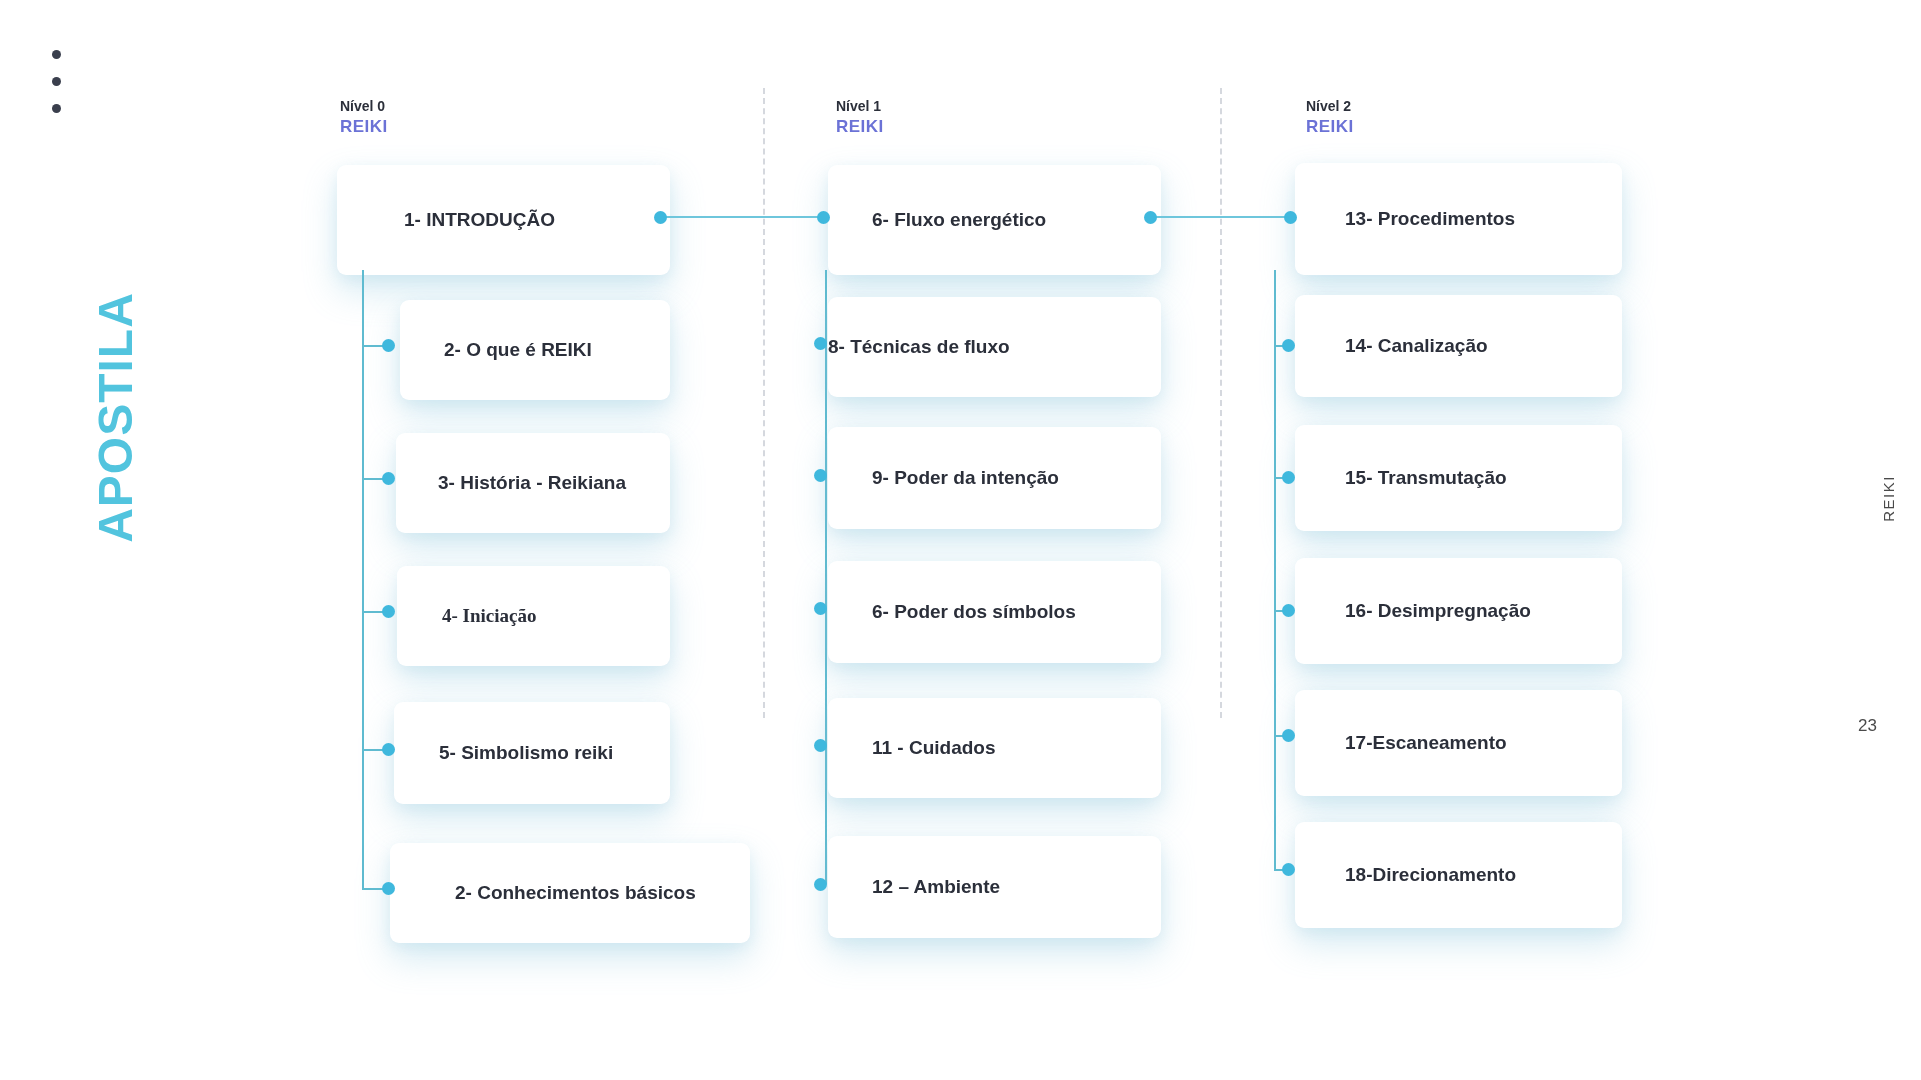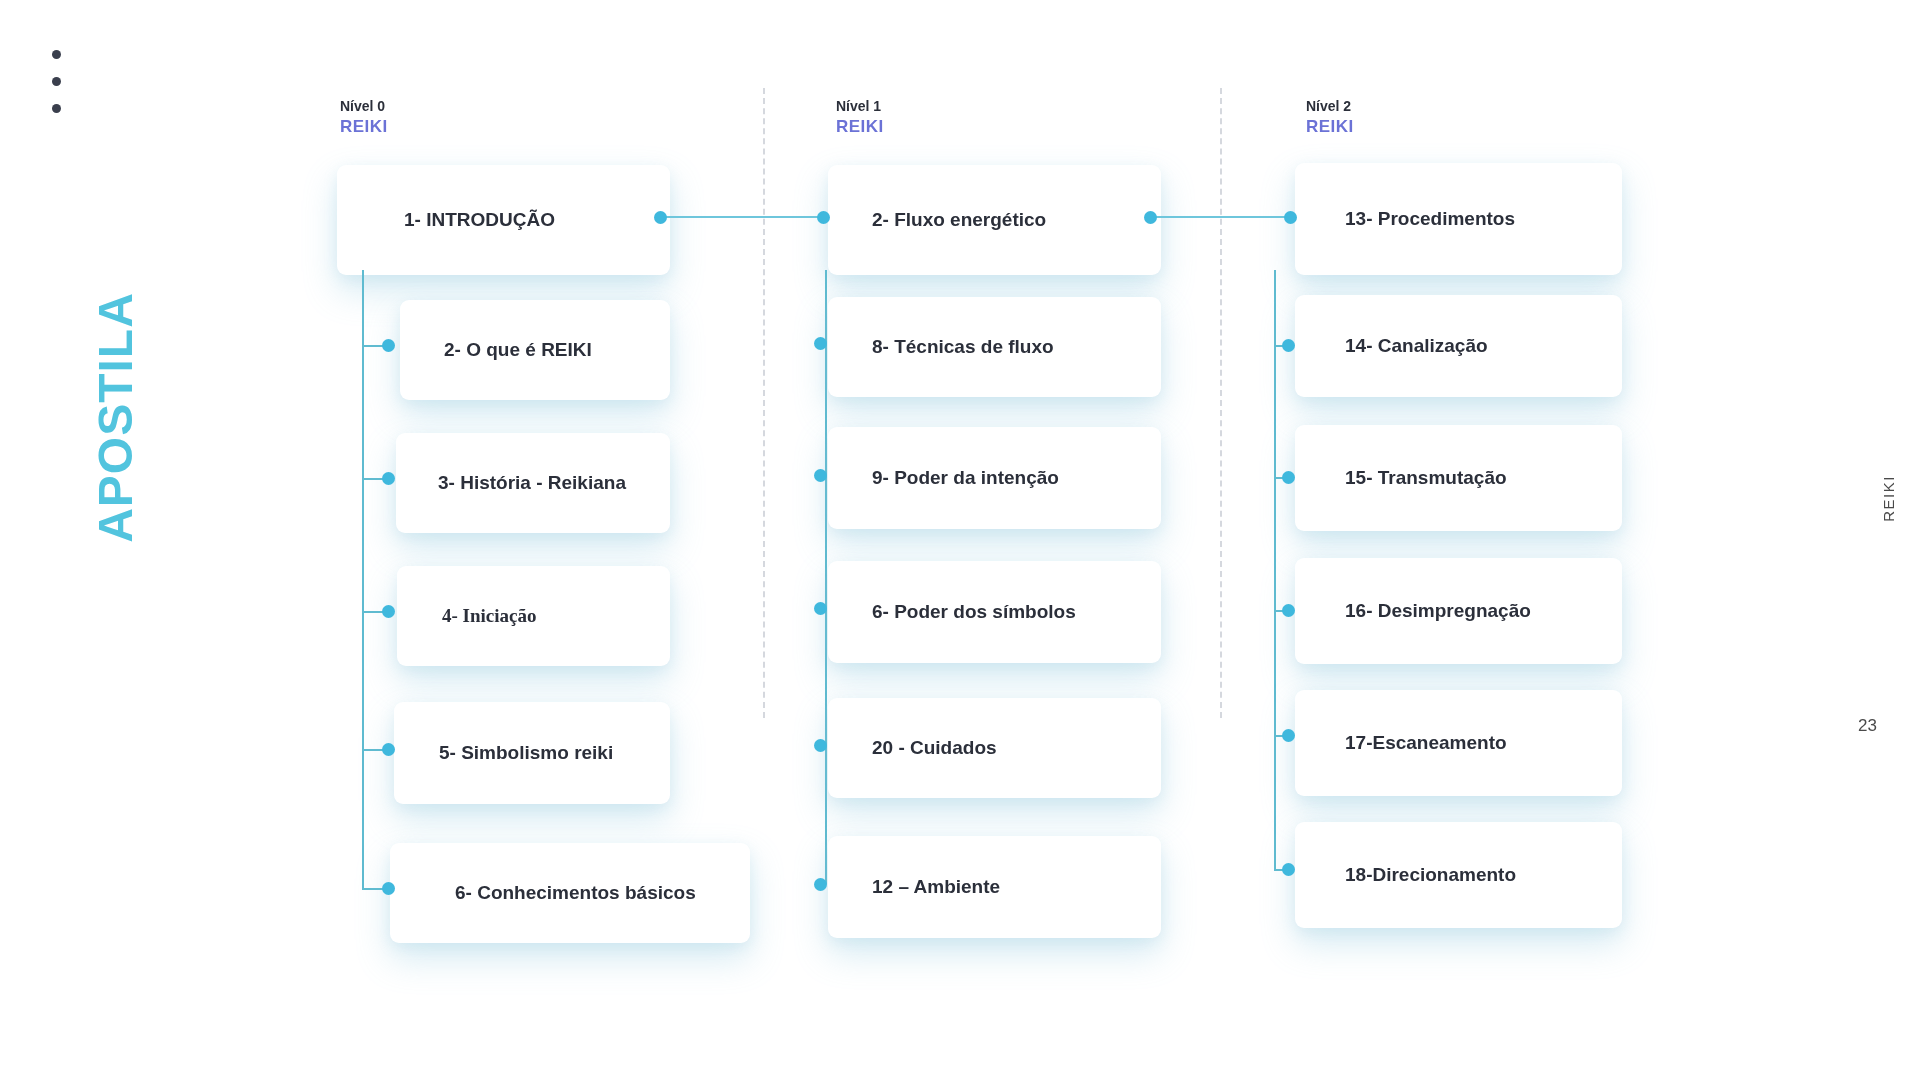--- a/index.html
+++ b/index.html
@@ -182,50 +182,50 @@
         <span class="card-label">4- Iniciação</span>
       </div>
       <div class="stub" style="left: 362px; top: 611px; width: 26px;"></div>
       <div class="node-dot" style="left: 382px; top: 605px;"></div>
       <div class="card" style="left: 394px; top: 702px; width: 276px; height: 102px; padding-left: 45px;">
         <span class="card-label">5- Simbolismo reiki</span>
       </div>
       <div class="stub" style="left: 362px; top: 749px; width: 26px;"></div>
       <div class="node-dot" style="left: 382px; top: 743px;"></div>
       <div class="card" style="left: 390px; top: 843px; width: 360px; height: 100px; padding-left: 65px;">
-        <span class="card-label">6- Conhecimentos básicos</span>
+        <span class="card-label">2- Conhecimentos básicos</span>
       </div>
       <div class="stub" style="left: 362px; top: 888px; width: 26px;"></div>
       <div class="node-dot" style="left: 382px; top: 882px;"></div>
       <div class="col-header" style="left: 836px; top: 98px;">
         <div class="level">Nível 1</div>
         <div class="sub">REIKI</div>
       </div>
       <div class="divider" style="left: 1220px; height: 630px;"></div>
       <div class="card" style="left: 828px; top: 165px; width: 333px; height: 110px; padding-left: 44px;">
-        <span class="card-label">2- Fluxo energético</span>
+        <span class="card-label">6- Fluxo energético</span>
       </div>
       <div class="trunk" style="left: 825px; top: 270px; height: 614px;"></div>
-      <div class="card" style="left: 828px; top: 297px; width: 333px; height: 100px; padding-left: 44px;">
+      <div class="card" style="left: 828px; top: 297px; width: 333px; height: 100px; ">
         <span class="card-label">8- Técnicas de fluxo</span>
       </div>
       <div class="stub" style="left: 820px; top: 343px; width: 5px;"></div>
       <div class="node-dot" style="left: 814px; top: 337px;"></div>
       <div class="card" style="left: 828px; top: 427px; width: 333px; height: 102px; padding-left: 44px;">
         <span class="card-label">9- Poder da intenção</span>
       </div>
       <div class="stub" style="left: 820px; top: 475px; width: 5px;"></div>
       <div class="node-dot" style="left: 814px; top: 469px;"></div>
       <div class="card" style="left: 828px; top: 561px; width: 333px; height: 102px; padding-left: 44px;">
         <span class="card-label">6- Poder dos símbolos</span>
       </div>
       <div class="stub" style="left: 820px; top: 608px; width: 5px;"></div>
       <div class="node-dot" style="left: 814px; top: 602px;"></div>
       <div class="card" style="left: 828px; top: 698px; width: 333px; height: 100px; padding-left: 44px;">
-        <span class="card-label">20 - Cuidados</span>
+        <span class="card-label">11 - Cuidados</span>
       </div>
       <div class="stub" style="left: 820px; top: 745px; width: 5px;"></div>
       <div class="node-dot" style="left: 814px; top: 739px;"></div>
       <div class="card" style="left: 828px; top: 836px; width: 333px; height: 102px; padding-left: 44px;">
         <span class="card-label">12 – Ambiente</span>
       </div>
       <div class="stub" style="left: 820px; top: 884px; width: 5px;"></div>
       <div class="node-dot" style="left: 814px; top: 878px;"></div>
       <div class="col-header" style="left: 1306px; top: 98px;">
         <div class="level">Nível 2</div>

